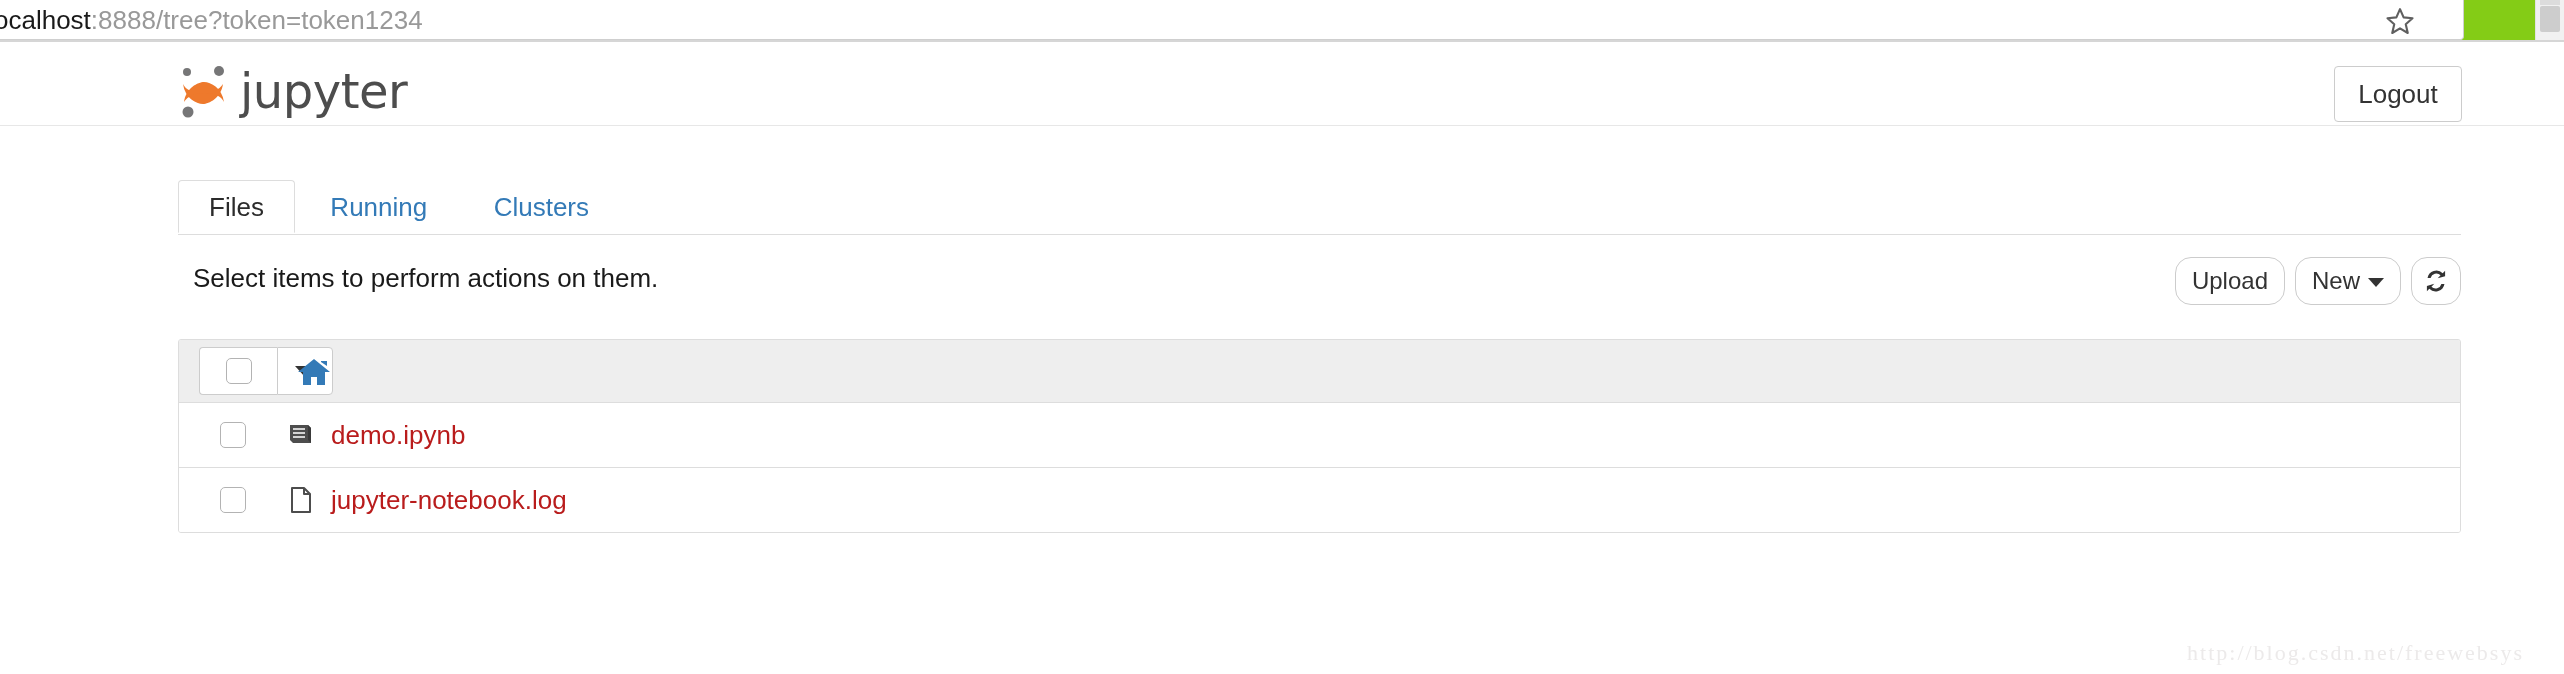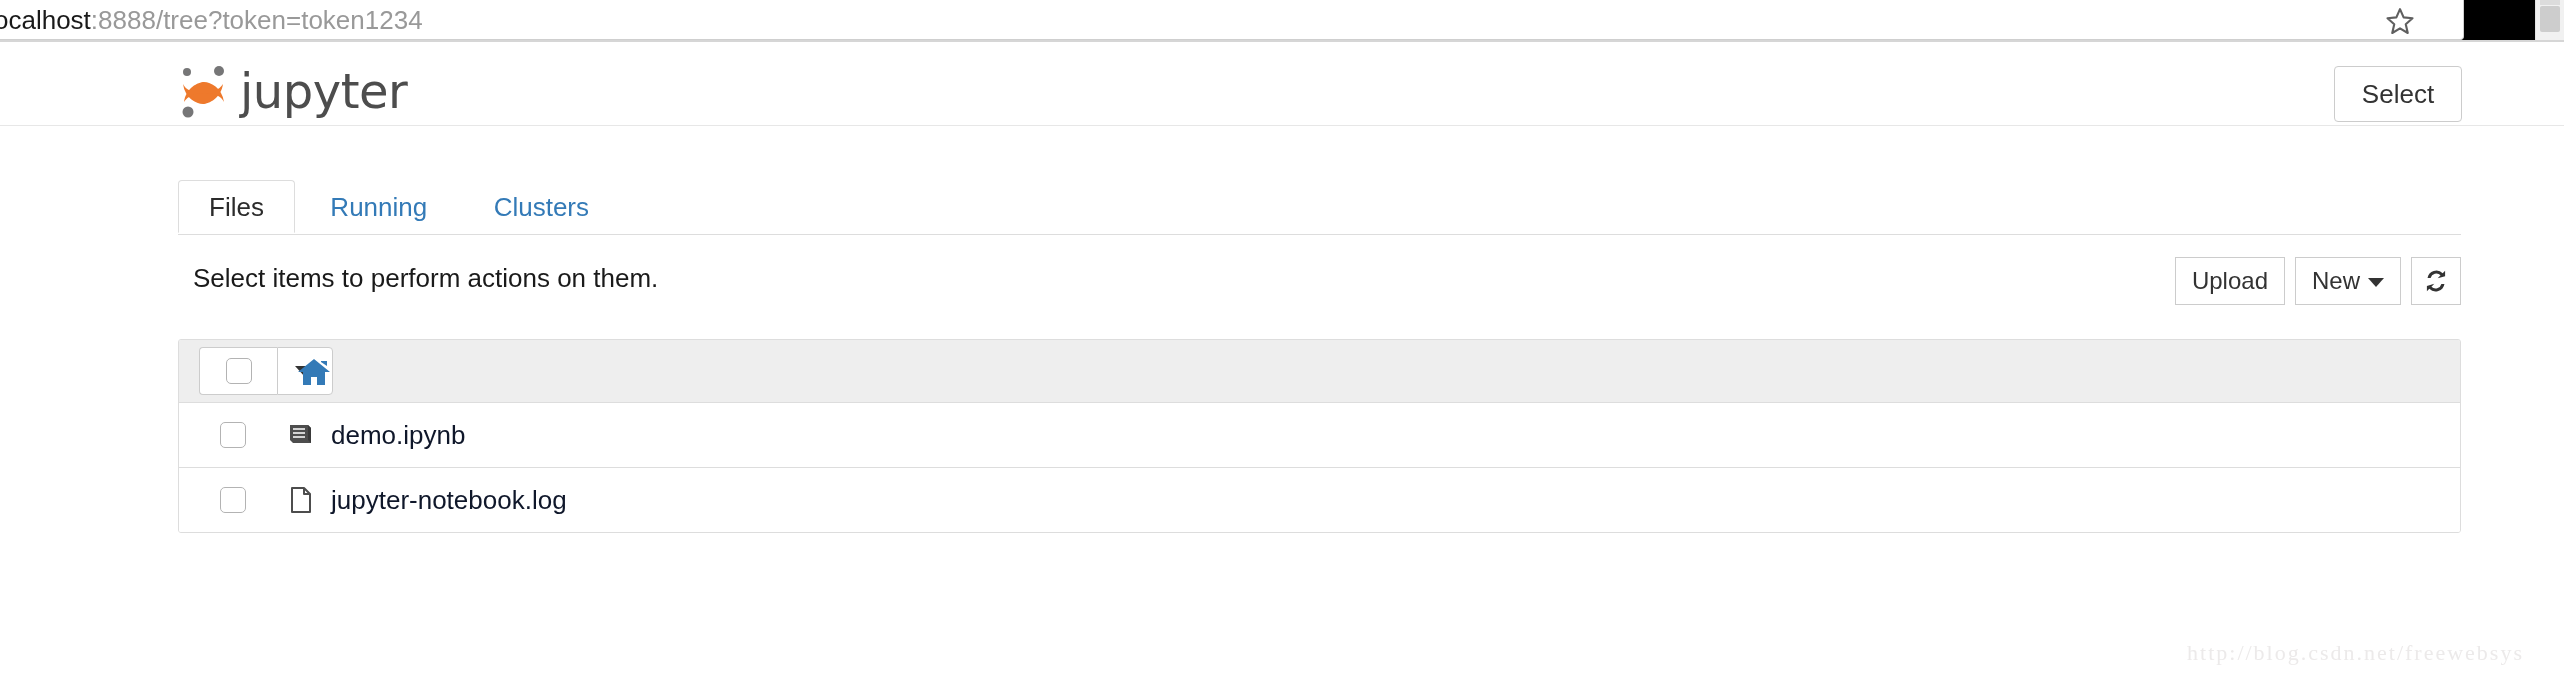--- a/index.html
+++ b/index.html
@@ -14,21 +14,21 @@
     overflow: hidden;
     position: relative;
   }
 
   
   .urlbar {
     position: absolute;
     left: 0; top: 0;
     width: 2564px;
     height: 42px;
-    background: #000000;
+    background: #84cc16;
     border-bottom: 2px solid #d6d6d6;
     box-sizing: border-box;
   }
   .urlbar-inner {
     position: absolute;
     left: -6px; top: 0;
     width: 2470px;
     height: 40px;
     border: 1px solid #cfcfcf;
     border-top: none;
@@ -188,21 +188,21 @@
     position: absolute;
     right: 0;
     top: 0;
     display: flex;
     align-items: center;
   }
   .btn {
     height: 48px;
     line-height: 46px;
     border: 1px solid #cccccc;
-    border-radius: 0;
+    border-radius: 16px;
     background: #ffffff;
     color: #333333;
     font-size: 24px;
     padding: 0 16px;
     margin-left: 10px;
     box-sizing: border-box;
     cursor: pointer;
     white-space: nowrap;
   }
   .caret {
@@ -302,21 +302,21 @@
     left: 105px;
     top: 16px;
     width: 32px;
     height: 32px;
   }
   .row-name {
     position: absolute;
     left: 152px;
     top: 15px;
     font-size: 26px;
-    color: #0f172a;
+    color: #b91c1c;
     cursor: pointer;
     line-height: 34px;
   }
   .row-status {
     position: absolute;
     right: 30px;
     top: 15px;
     font-size: 26px;
     color: #5cb85c;
     line-height: 34px;
@@ -354,21 +354,21 @@
   <div class="logo-wrap">
     <svg class="logo-mark" viewBox="0 0 52 58">
       <circle cx="9" cy="10" r="4" fill="#767677"></circle>
       <circle cx="41" cy="9" r="5" fill="#767677"></circle>
       <circle cx="10" cy="50" r="5.5" fill="#767677"></circle>
       <path d="M5 22 C10 34, 38 34, 45 22 C43 36, 31 42, 25 42 C18 42, 7 36, 5 22 Z" fill="#ee792c"></path>
       <path d="M46 40 C41 28, 13 28, 6 40 C8 26, 20 20, 26 20 C33 20, 44 26, 46 40 Z" fill="#ee792c"></path>
     </svg>
     <div class="logo-text">jupyter</div>
   </div>
-  <div class="logout-btn">Select</div>
+  <div class="logout-btn">Logout</div>
 </div>
 
 <div class="content">
 
   <div class="tabs">
     <div class="tab active">Files</div>
     <div class="tab">Running</div>
     <div class="tab">Clusters</div>
   </div>
 

